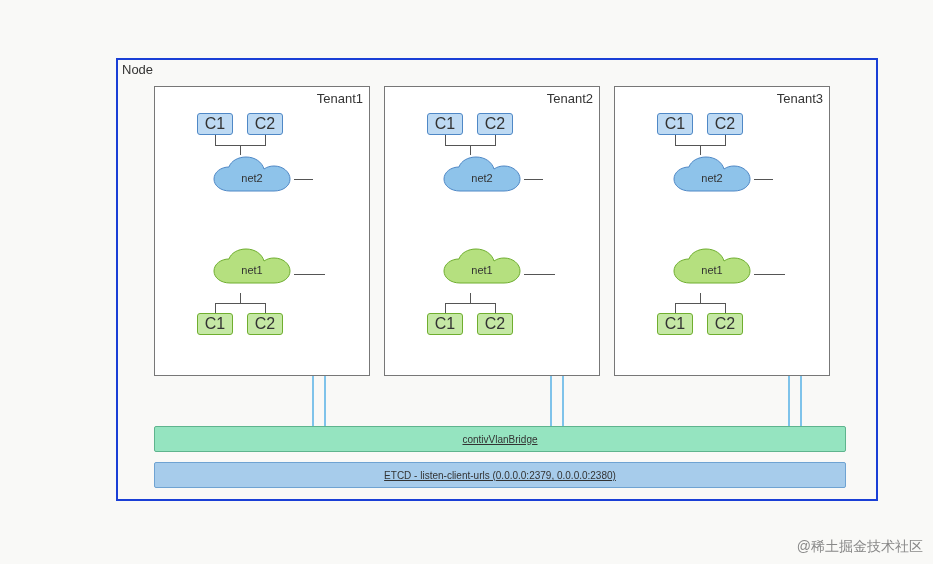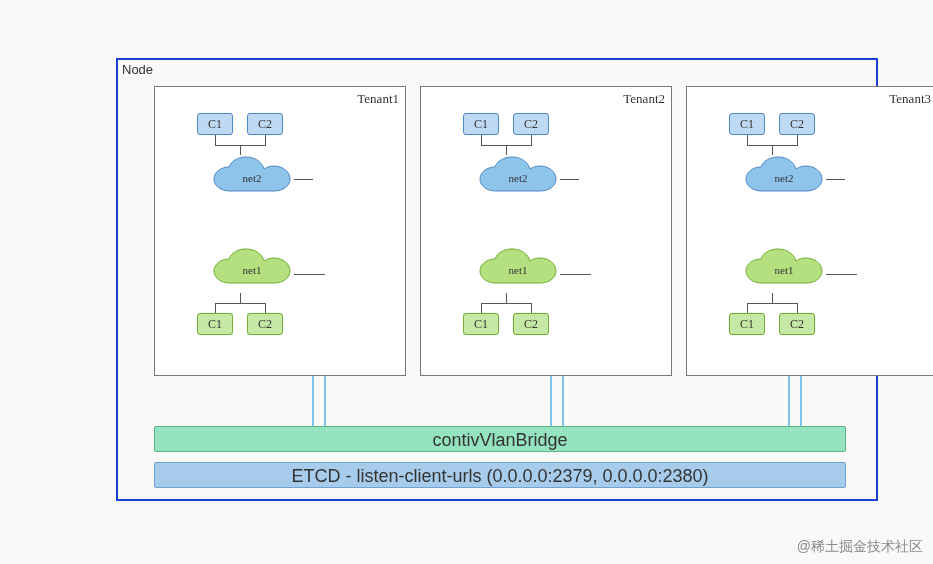--- a/index.html
+++ b/index.html
@@ -34,40 +34,39 @@
   }
   .tenants {
     position: absolute;
     left: 38px;
     top: 28px;
     display: flex;
     gap: 14px;
   }
   .tenant {
     position: relative;
-    width: 252px;
+    width: 216px;
     height: 290px;
     border: 1px solid #777;
     background: #fff;
-    font-family: Liberation Serif, serif;
   }
   .tenant-label {
     position: absolute;
     right: 6px;
     top: 4px;
   }
   
   .cbox {
     position: absolute;
     width: 36px;
     height: 22px;
     border-radius: 3px;
     text-align: center;
     line-height: 20px;
-    font-size: 12px;
+    font-size: 16px;
   }
   .blue-box  { background: #bedaf3; border: 1px solid #4f88c6; }
   .green-box { background: #c5e8a5; border: 1px solid #6fae2f; }
   
   .cloud {
     position: absolute;
     width: 84px;
     height: 46px;
     text-align: center;
     line-height: 46px;
@@ -90,21 +89,22 @@
   }
 
   .bridge-bar {
     position: absolute;
     left: 38px;
     width: 692px;
     height: 26px;
     border-radius: 2px;
     text-align: center;
     line-height: 26px;
-    font-size: 18px;
+    font-size: 10px;
+    text-decoration: underline;
   }
   .bar-green { background: #95e4c0; border: 1px solid #5fb48e; top: 368px; }
   .bar-blue  { background: #a7cceb; border: 1px solid #6fa3d2; top: 404px; }
 
   .watermark {
     position: absolute;
     right: 10px;
     bottom: 8px;
     color: #888;
     font-size: 14px;

